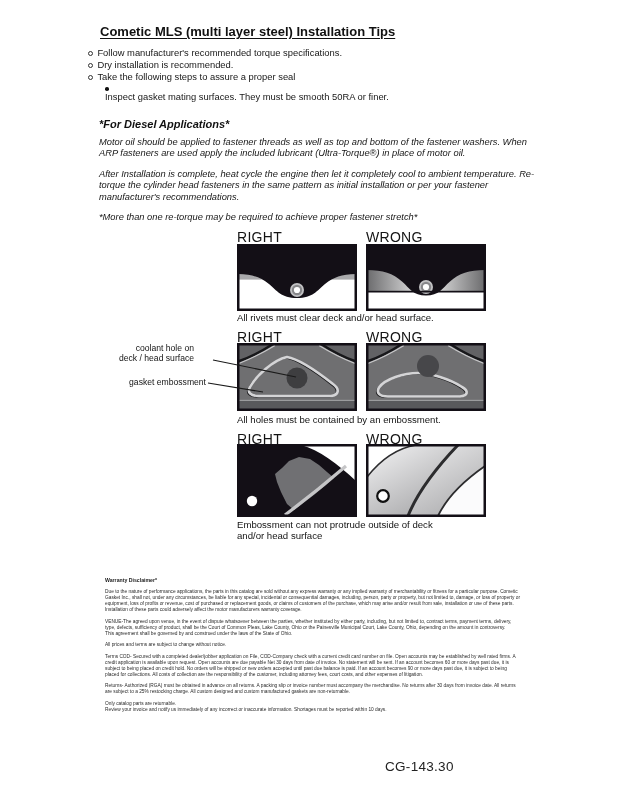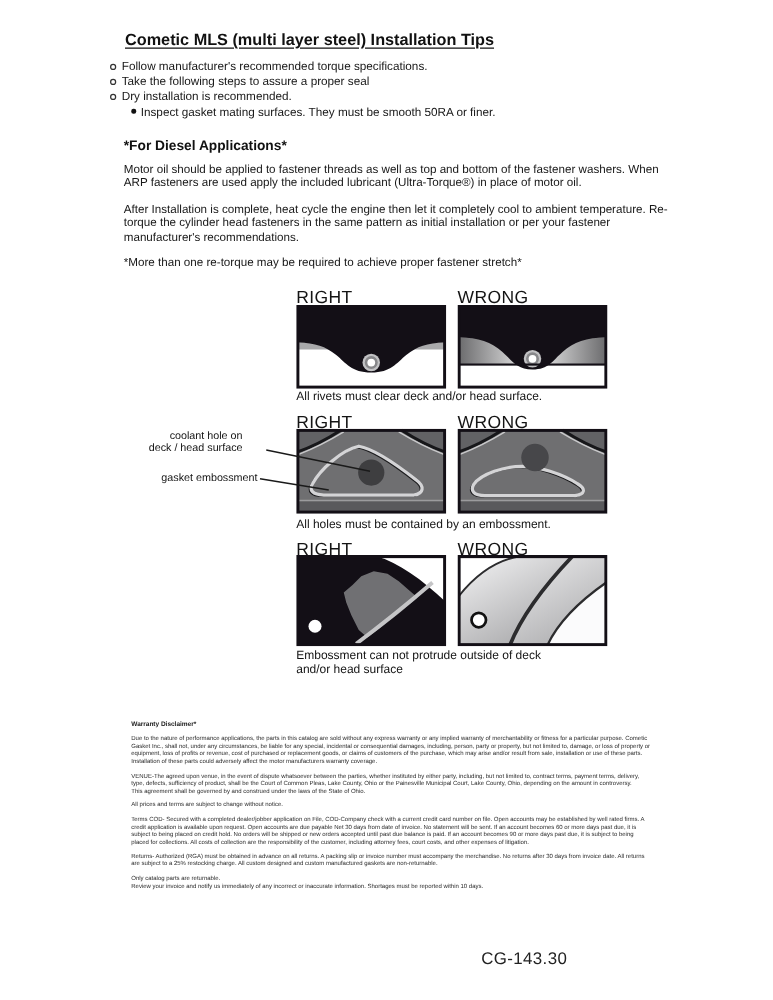--- a/index.html
+++ b/index.html
@@ -16,23 +16,23 @@
   .text-col{position:absolute;left:88px;top:24px;width:452px;}
   .page-title{
     margin:0 0 8px 12px;
     font-size:13px;font-weight:bold;
     text-decoration:underline;
     text-underline-offset:2px;
     color:#111;
   }
   .bullet-row{display:flex;align-items:flex-start;line-height:12.2px;font-size:9.4px;color:#171717;}
   .b-marker{flex:0 0 auto;width:3.4px;height:3.4px;border:1px solid #333;border-radius:50%;margin:3.5px 4px 0 0;}
-  .sub{margin-left:17px;}
+  .sub{margin-left:17px;flex-direction:column;}
   .sb-marker{flex:0 0 auto;width:3.6px;height:3.6px;background:#111;border-radius:50%;margin:3.5px 4px 0 0;}
-  .diesel{margin:15px 16px 0 11px;width:438px;}
+  .diesel{margin:15px 16px 0 11px;width:438px;font-style:italic;}
   .diesel-heading{font-size:11px;font-weight:bold;color:#111;margin:0 0 7px 0;}
   .diesel p{margin:0 0 9px 0;font-size:9.3px;line-height:11.5px;color:#171717;}
   
   .fig-label{
     position:absolute;width:120px;text-align:left;
     font-size:14px;letter-spacing:.3px;color:#141414;
   }
   .fig-box{position:absolute;width:120px;}
   .fig-caption{
     position:absolute;font-size:9.6px;line-height:11px;color:#141414;
@@ -53,25 +53,25 @@
 
 <div class="text-col">
   <h1 class="page-title">Cometic MLS (multi layer steel) Installation Tips</h1>
 
   <div class="bullet-row">
     <span class="b-marker"></span>
     <span>Follow manufacturer's recommended torque specifications.</span>
   </div>
   <div class="bullet-row">
     <span class="b-marker"></span>
-    <span>Take the following steps to assure a proper seal</span>
+    <span>Dry installation is recommended.</span>
   </div>
   <div class="bullet-row">
     <span class="b-marker"></span>
-    <span>Dry installation is recommended.</span>
+    <span>Take the following steps to assure a proper seal</span>
   </div>
   <div class="bullet-row sub">
     <span class="sb-marker"></span>
     <span>Inspect gasket mating surfaces.  They must be smooth 50RA or finer.</span>
   </div>
 
   <div class="diesel">
     <div class="diesel-heading">*For Diesel Applications*</div>
     <p>Motor oil should be applied to fastener threads as well as top and bottom of the fastener washers. When ARP fasteners are used apply the included lubricant (Ultra-Torque®) in place of motor oil.</p>
     <p>After Installation is complete, heat cycle the engine then let it completely cool to ambient temperature. Re-torque the cylinder head fasteners in the same pattern as initial installation or per your fastener manufacturer's recommendations.</p>

